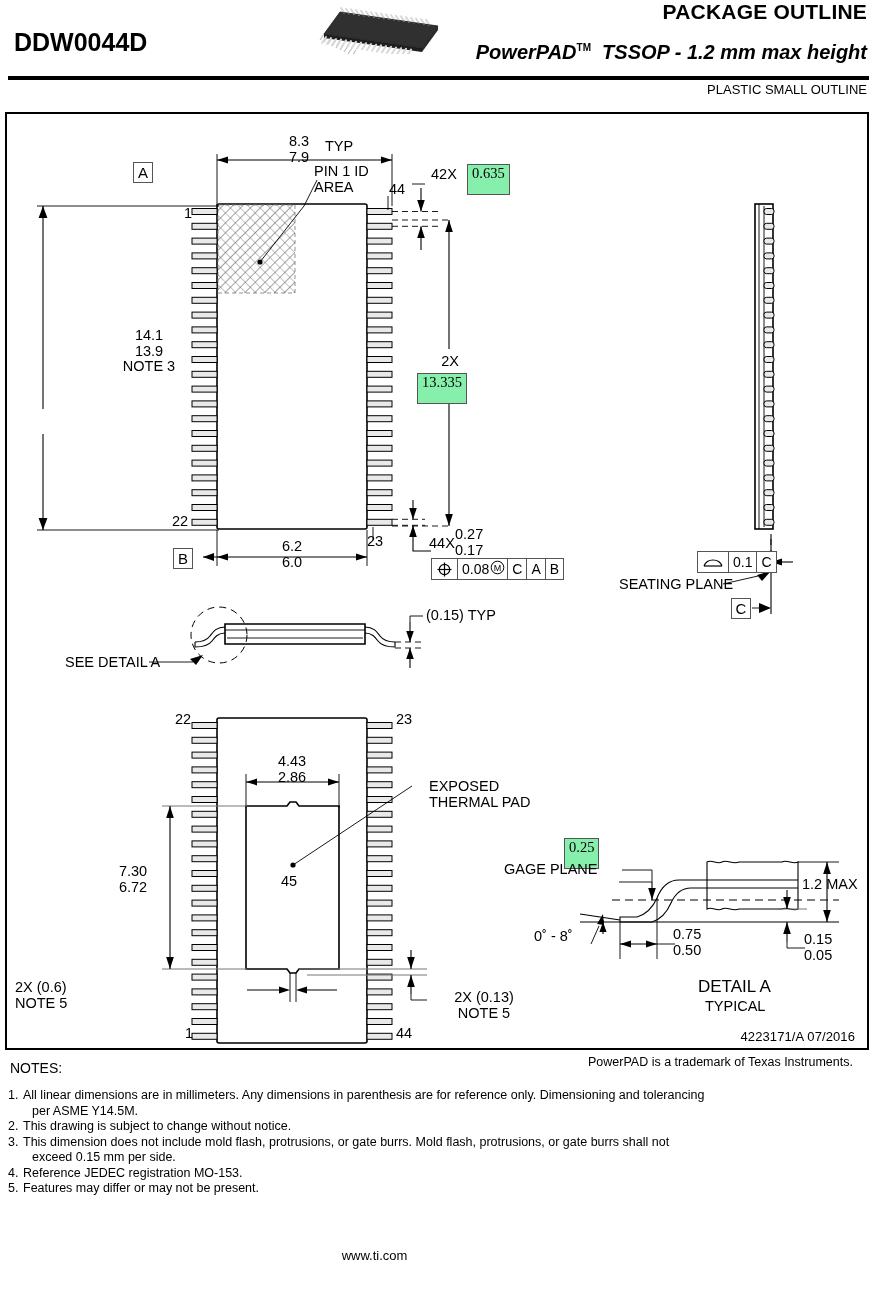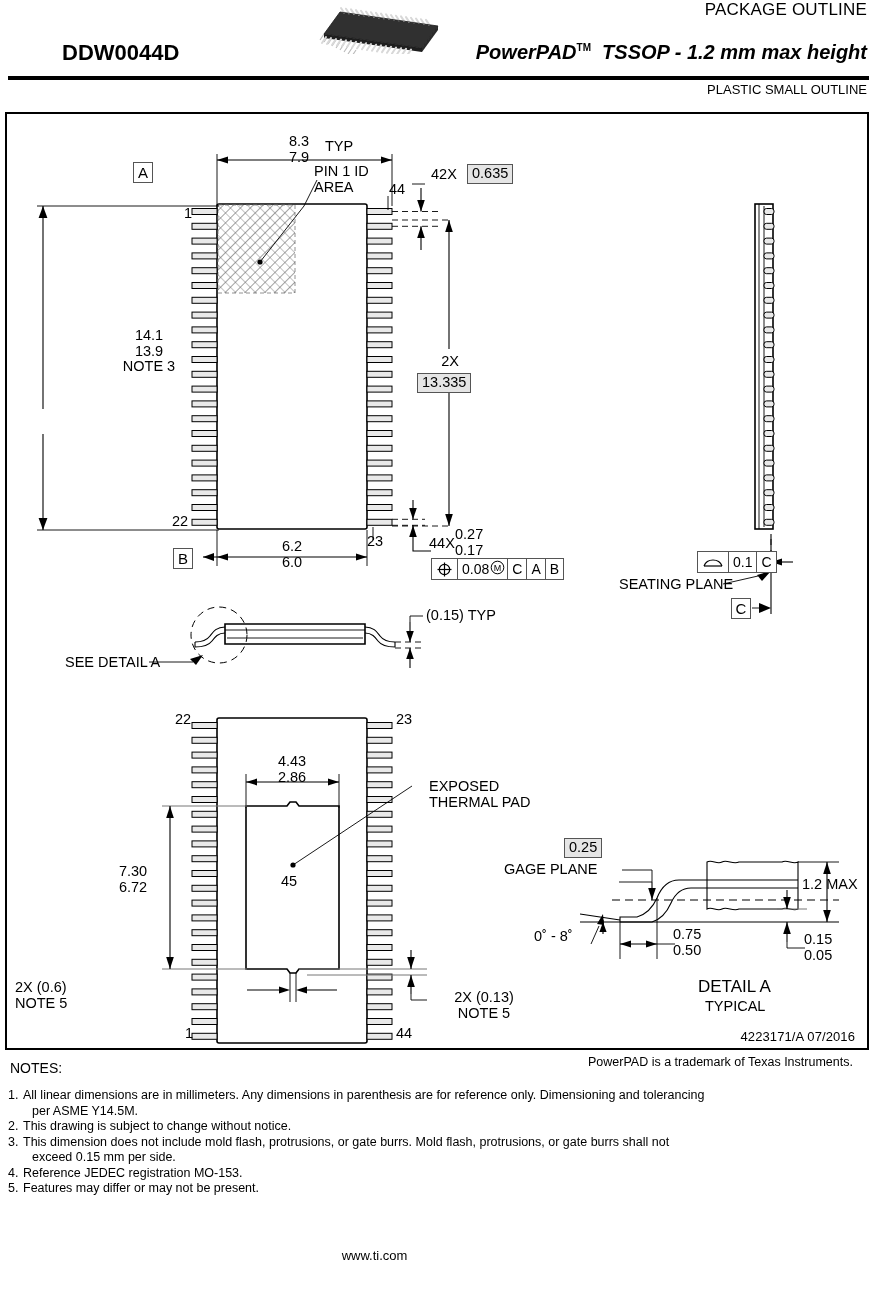--- a/index.html
+++ b/index.html
@@ -11,32 +11,32 @@
     color: #000;
     position: relative;
     overflow: hidden;
   }
   .page { position:absolute; inset:0; }
 
   
   .header { position:absolute; left:0; top:0; width:877px; height:86px; }
   .hdr-title {
     position:absolute; right:10px; top:0px;
-    font-size:17px; font-weight:normal; letter-spacing:.2px;
+    font-size:21px; font-weight:bold; letter-spacing:.2px;
     white-space:nowrap;
   }
   .hdr-sub {
     position:absolute; right:10px; top:41px;
     font-size:20px; font-weight:bold; font-style:italic;
     white-space:nowrap;
   }
   .hdr-sub .tm { font-size:10px; vertical-align:super; font-style:normal; font-weight:bold;}
   .hdr-part {
-    position:absolute; left:14px; top:40px;
-    font-size:22px; font-weight:bold; letter-spacing:0px;margin-left:48px;
+    position:absolute; left:14px; top:28px;
+    font-size:25px; font-weight:bold; letter-spacing:0px;
   }
   .hdr-rule { position:absolute; left:8px; top:76px; width:861px; height:4px; background:#000; }
   .hdr-plastic { position:absolute; right:10px; top:82px; font-size:13px; }
 
   
   .chip3d { position:absolute; left:310px; top:2px; width:140px; height:52px; }
 
   
   .dwg-border {
     position:absolute; left:5px; top:112px; width:864px; height:938px;
@@ -54,22 +54,22 @@
   .note-row { display:block; position:relative; padding-left:15px; }
   .note-row .num { position:absolute; left:0; top:0; }
   .note-row .cont { display:block; padding-left:9px; }
   .footer-url { position:absolute; left:0; top:1248px; width:749px; text-align:center; font-size:13px; }
 
   
   .lbl { position:absolute; font-size:14.5px; white-space:nowrap; line-height:15px; }
   .stack { position:absolute; font-size:14.5px; line-height:15.5px; white-space:nowrap; text-align:center; }
 
   .box-dim {
-    position:absolute; border:1.4px solid #555; background:#e5e5e5;
-    font-size:14.5px; padding:0px 4px 1px 4px; line-height:17px; white-space:nowrap;
+    position:absolute; border:1.4px solid #555; background:#86efac;
+    font-size:14.5px; padding:0px 4px 12px 4px; line-height:17px; white-space:nowrap;font-family:Liberation Serif, serif;
   }
   .datum {
     position:absolute; border:1.5px solid #555; background:#fff;
     font-size:15px; width:20px; height:21px; line-height:19px; text-align:center;
   }
   .fcf {
     position:absolute; display:flex; border:1.4px solid #555; background:#fff;
     font-size:14px; height:22px; align-items:center;
   }
   .fcf > div { border-right:1.4px solid #555; padding:0 4px; height:100%; display:flex;

